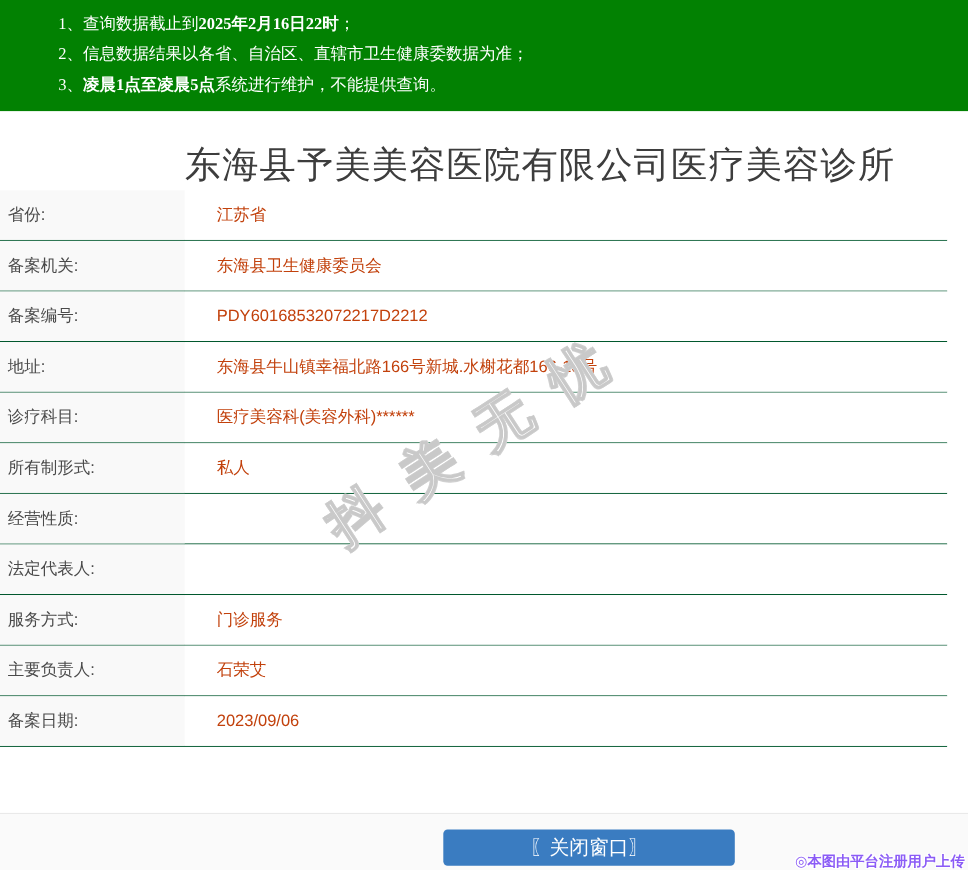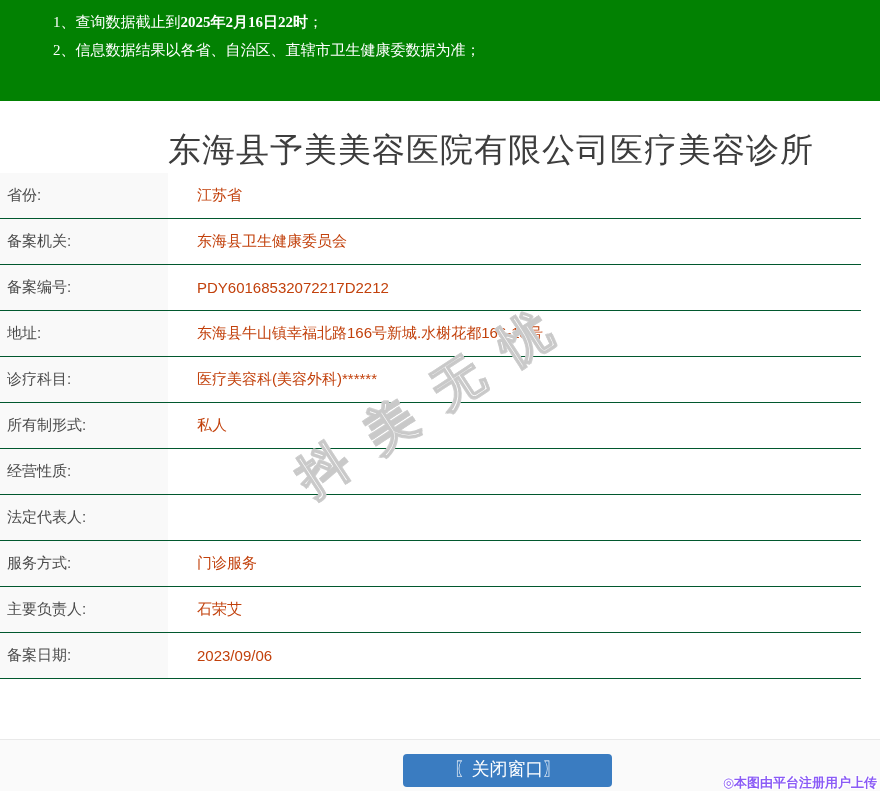--- a/index.html
+++ b/index.html
@@ -102,27 +102,27 @@
   .footer-bar {
     position: absolute;
     top: 739px; left: 0;
     width: 880px; height: 52px;
     background: #fafafa;
     border-top: 1px solid #e9e9e9;
   }
   .close-button {
     position: absolute;
     left: 403px; top: 754px;
-    width: 209px; height: 33px;
+    width: 265px; height: 33px;
     background: #3a7cc1;
     border: none;
     border-radius: 4px;
     color: #ffffff;
     font-size: 18px;
-    font-family: Liberation Mono, monospace;
+    font-family: Liberation Sans, sans-serif;
     text-align: center;
     line-height: 33px;
     cursor: pointer;
     z-index: 6;
   }
   .upload-credit {
     position: absolute;
     top: 774px; right: 3px;
     font-size: 13px;
     font-weight: bold;
@@ -135,20 +135,21 @@
     z-index: 7;
     white-space: nowrap;
   }
 </style>
 </head>
 <body>
 
 <div class="notice">
   <div class="line"><span>1、查询数据截止到</span><span class="seg-bold">2025年2月16日22时</span><span>；</span></div>
   <div class="line"><span>2、信息数据结果以各省、自治区、直辖市卫生健康委数据为准；</span><span class="seg-bold"></span><span></span></div>
+  <div class="line"><span>3、</span><span class="seg-bold">凌晨1点至凌晨5点</span><span>系统进行维护，不能提供查询。</span></div>
 </div>
 
 <h1 class="page-title">东海县予美美容医院有限公司医疗美容诊所</h1>
 
 <div class="info-table">
   <div class="row">
     <div class="label">省份:</div>
     <div class="value">江苏省</div>
   </div>
   <div class="row">

